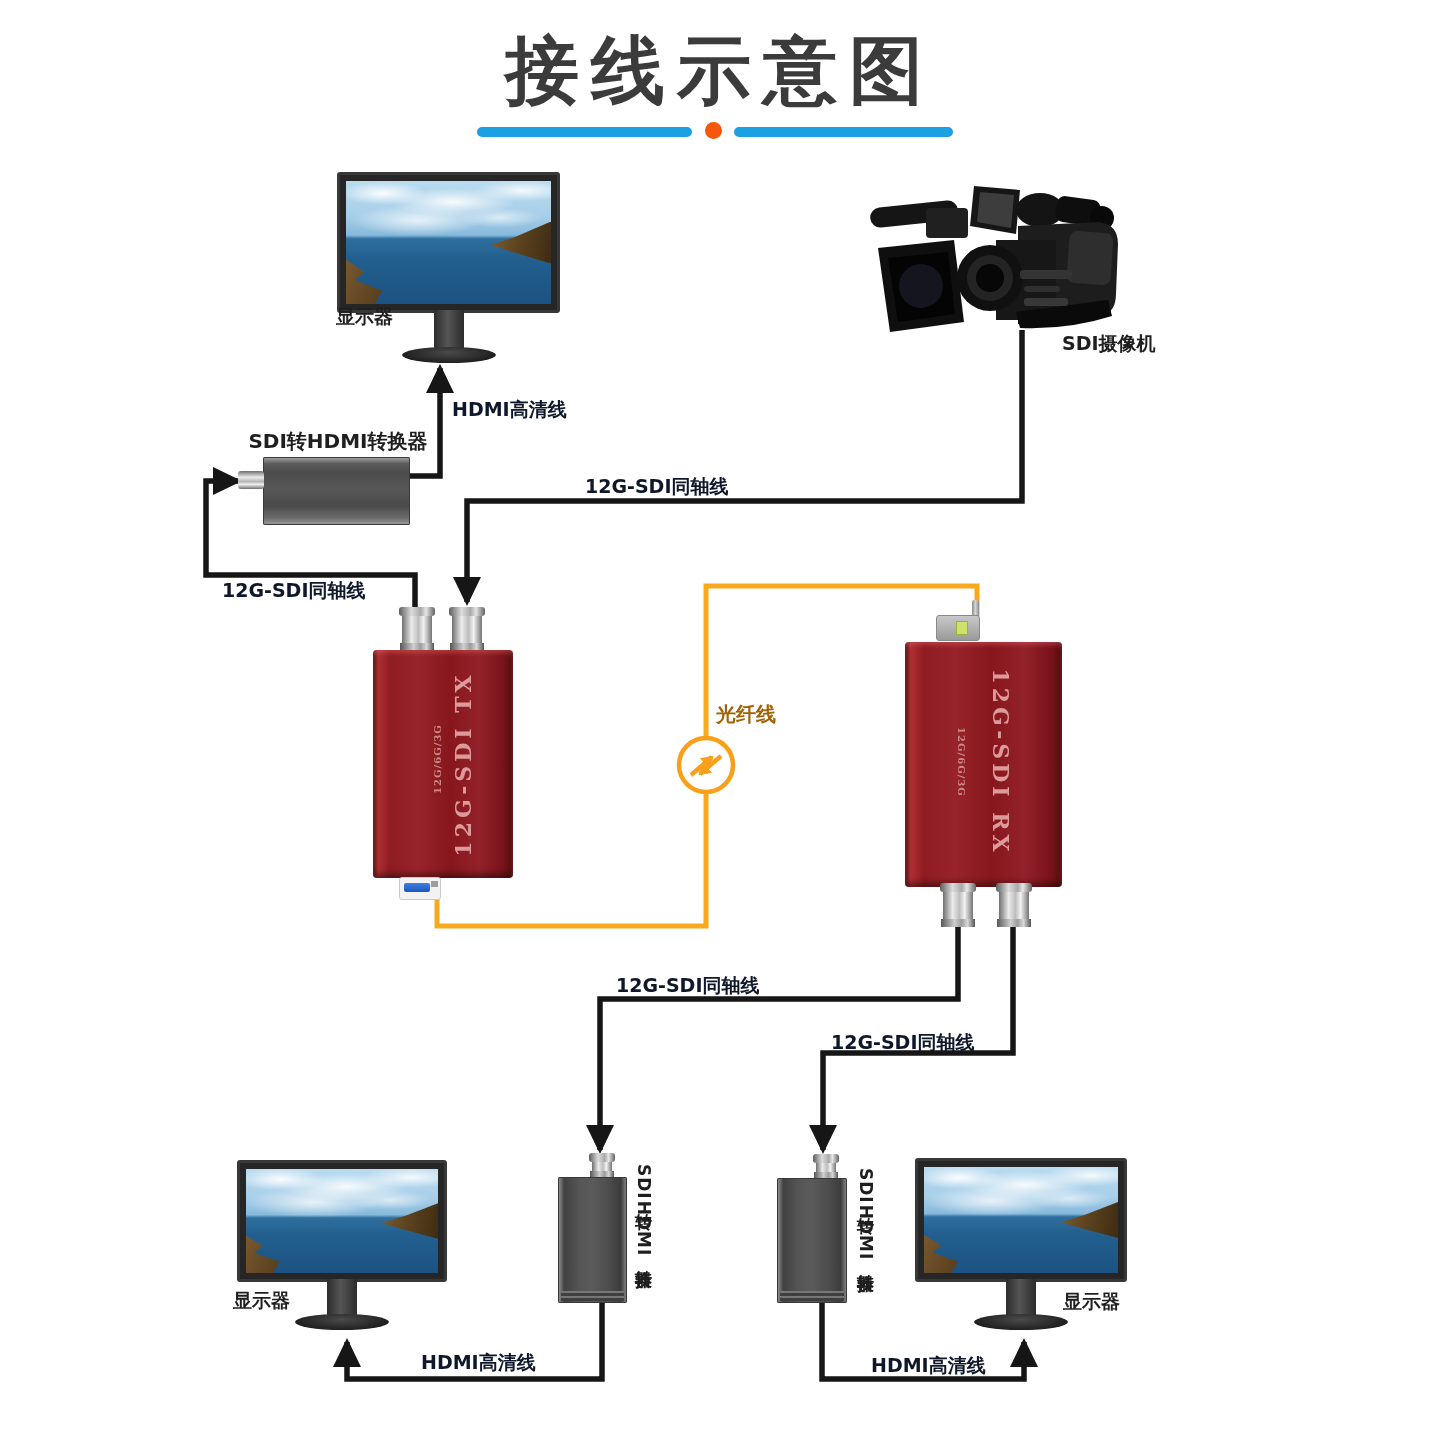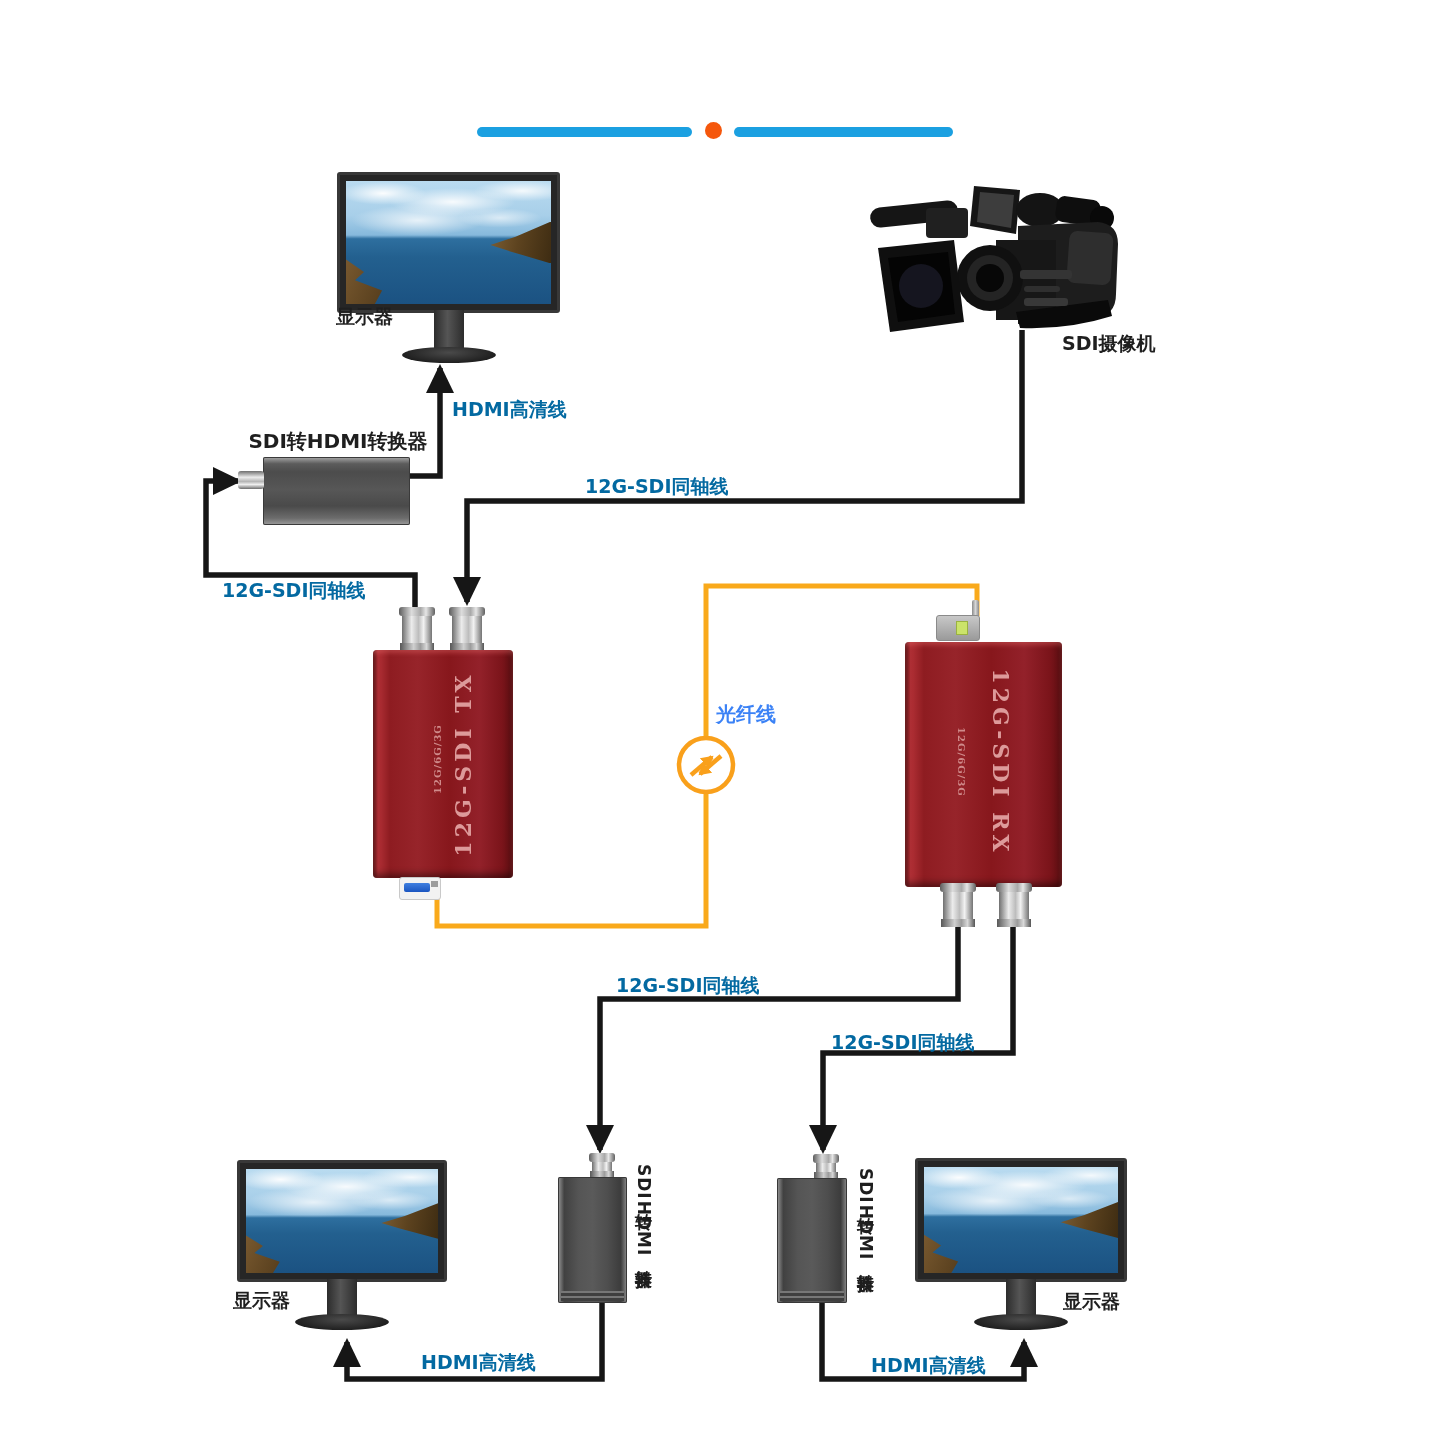--- a/index.html
+++ b/index.html
@@ -73,31 +73,32 @@
                 #87171c 55%,#93212a 76%,#7b141a 92%,#5c0f12 100%);
      box-shadow:inset 0 3px 4px rgba(255,120,120,.35), inset 0 -4px 7px rgba(0,0,0,.45);}
   .box-main{position:absolute;writing-mode:vertical-rl;font-family:"DejaVu Serif","Liberation Serif",serif;
      font-weight:700;font-size:22px;letter-spacing:4px;color:#dd9a9a;white-space:nowrap;}
   .box-sub{position:absolute;writing-mode:vertical-rl;font-family:"DejaVu Serif","Liberation Serif",serif;
      font-weight:700;font-size:10px;letter-spacing:1px;color:#cf8a8a;white-space:nowrap;}
   .rot180{transform:translate(-50%,-50%) rotate(180deg) !important;}
   .ctr{transform:translate(-50%,-50%);}
 
   
-  .lbl{font-weight:700;font-size:19px;color:#0369a1;white-space:nowrap;}
+  .lbl{font-weight:700;font-size:19px;color:#0f172a;white-space:nowrap;}
   .lbl-sm{font-weight:700;font-size:19px;color:#1f1f1f;white-space:nowrap;}
-  .lbl-fiber{font-weight:700;font-size:20px;color:#3b82f6;white-space:nowrap;}
+  .lbl-fiber{font-weight:700;font-size:20px;color:#a16207;white-space:nowrap;}
   .vlabel{writing-mode:vertical-rl;font-weight:700;font-size:17px;color:#1e1e1e;letter-spacing:1px;white-space:nowrap;}
   .conv-title{width:190px;text-align:center;font-weight:700;font-size:20px;color:#1f1f1f;white-space:nowrap;}
 </style>
 </head>
 <body>
 
 <div id="canvas">
 
+  <div class="abs page-title">接线示意图</div>
   <div class="abs rule-blue" style="left:477px;width:215px;"></div>
   <div class="abs rule-dot"></div>
   <div class="abs rule-blue" style="left:734px;width:219px;"></div>
 
   <svg class="wires" viewBox="0 0 1440 1440">
     <defs>
       <marker id="mArrB" markerUnits="userSpaceOnUse" markerWidth="36" markerHeight="34" refX="26" refY="16" orient="auto">
         <path d="M1,2 L30,16 L1,30 Z" fill="#161616"></path>
       </marker>
       <marker id="mArrO" markerUnits="userSpaceOnUse" markerWidth="16" markerHeight="16" refX="10" refY="8" orient="auto">

